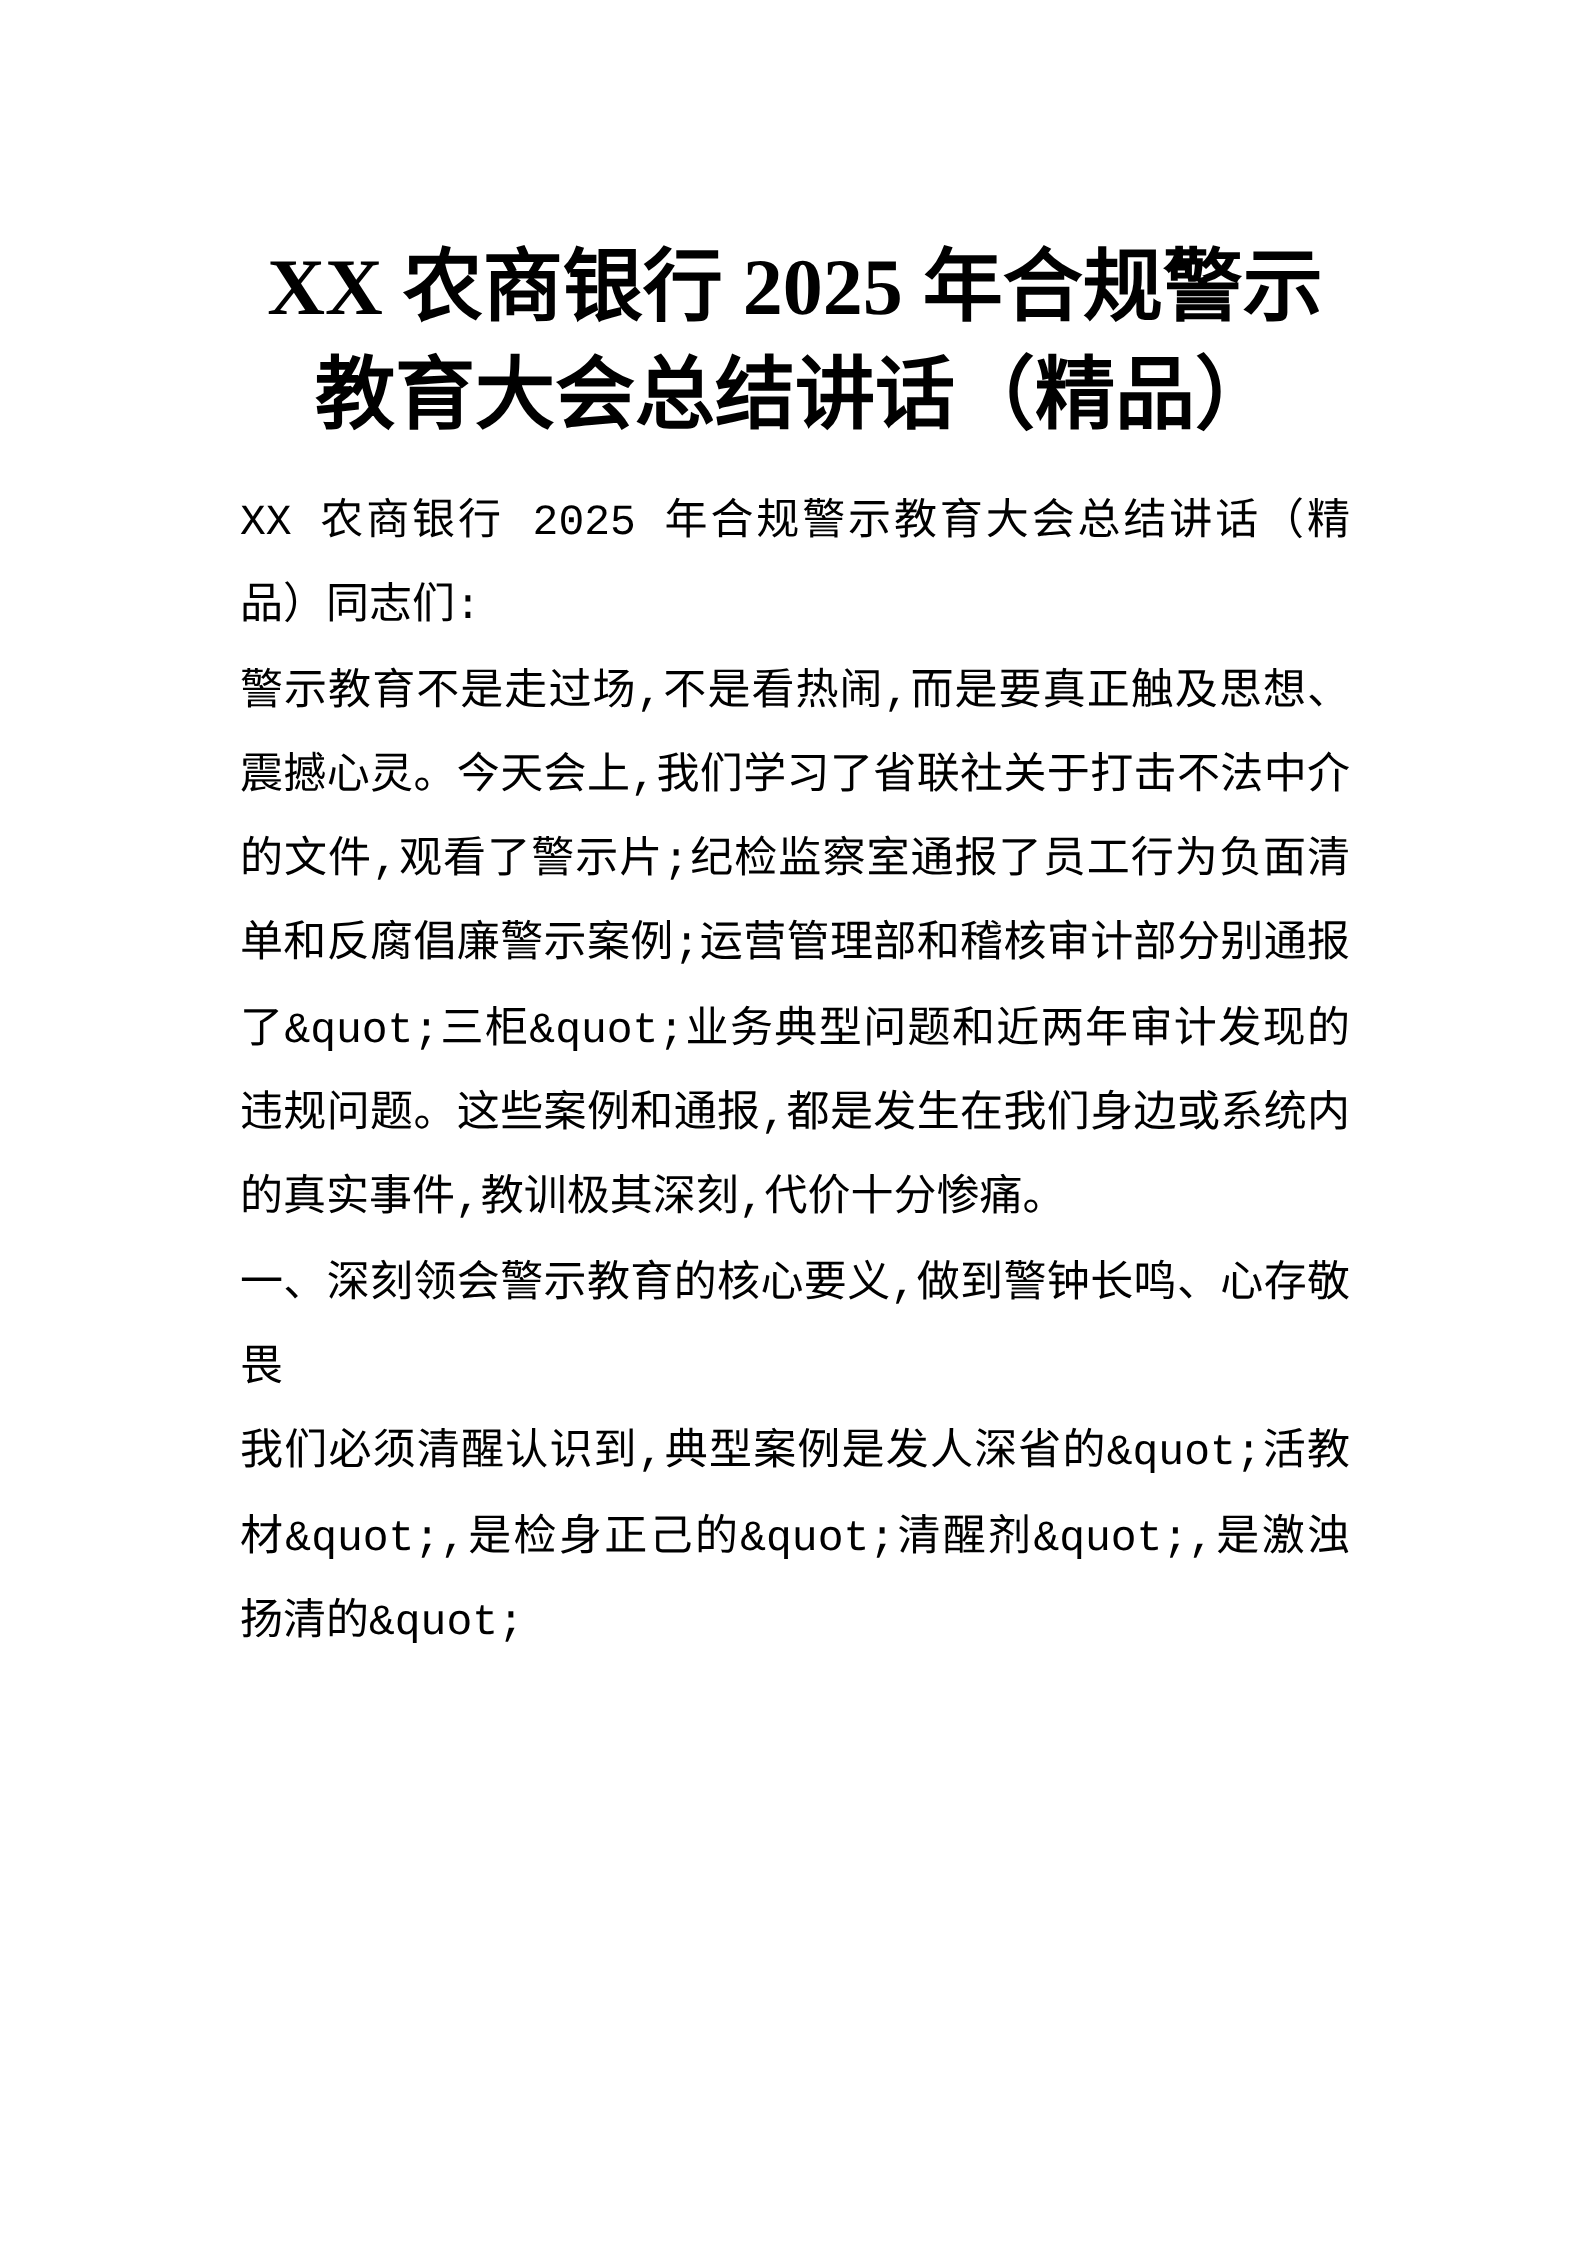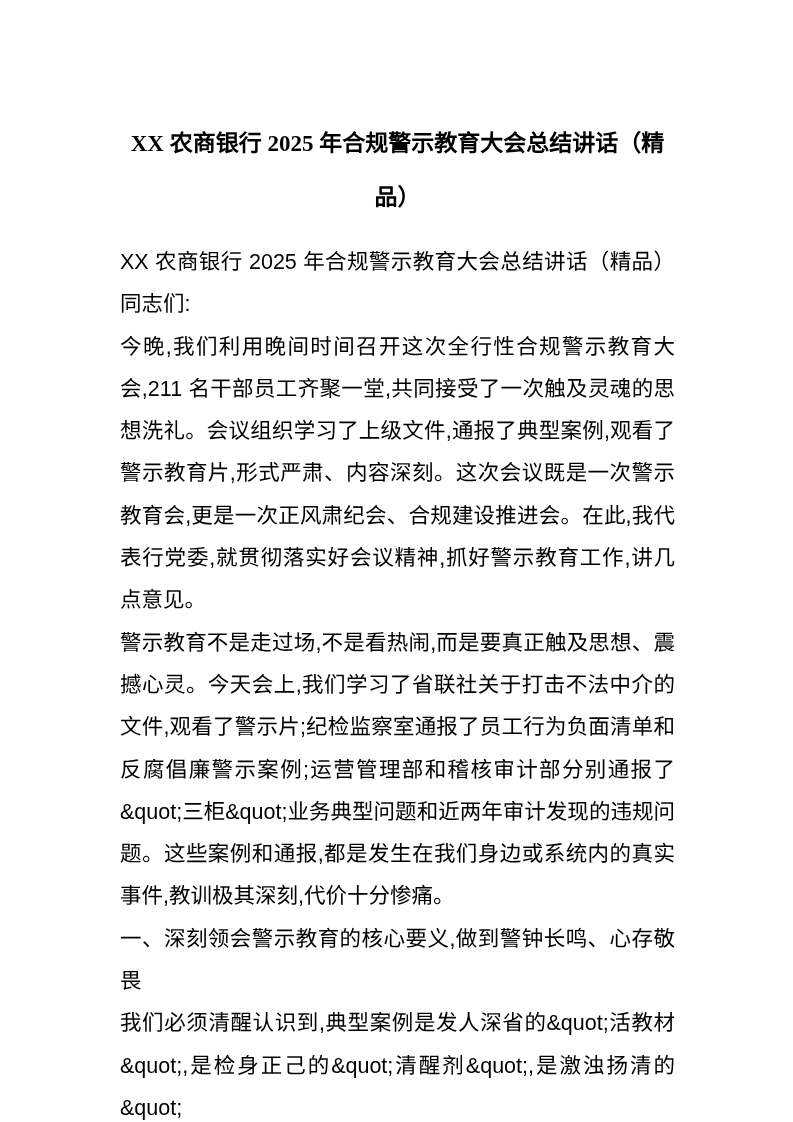--- a/index.html
+++ b/index.html
@@ -16,41 +16,40 @@
     background: #ffffff;
     color: #000000;
     padding: 117px 118px 0 120px;
     overflow: hidden;
     font-family: "Liberation Serif", "DejaVu Serif", serif;
   }
   .doc-title {
     margin: 0 0 16px 0;
     font-family: "Liberation Serif", "DejaVu Serif", serif;
     font-weight: 700;
-    font-size: 23px;
+    font-size: 40px;
     line-height: 54px;
     text-align: center;
     color: #000000;
   }
   .doc-body p {
     margin: 0;
-    font-family: Liberation Sans, sans-serif;
+    font-family: Liberation Mono, monospace;
     font-size: 21.5px;
     line-height: 42.3px;
     text-align: justify;
     text-justify: inter-ideograph;
     color: #000000;
     word-break: break-word;
   }
 </style>
 </head>
 <body>
 
 <div class="doc-page">
   <h1 class="doc-title">XX 农商银行 2025 年合规警示教育大会总结讲话（精品）</h1>
   <div class="doc-body">
     <p>XX 农商银行 2025 年合规警示教育大会总结讲话（精品）同志们:</p>
-    <p>今晚,我们利用晚间时间召开这次全行性合规警示教育大会,211 名干部员工齐聚一堂,共同接受了一次触及灵魂的思想洗礼。会议组织学习了上级文件,通报了典型案例,观看了警示教育片,形式严肃、内容深刻。这次会议既是一次警示教育会,更是一次正风肃纪会、合规建设推进会。在此,我代表行党委,就贯彻落实好会议精神,抓好警示教育工作,讲几点意见。</p>
     <p>警示教育不是走过场,不是看热闹,而是要真正触及思想、震撼心灵。今天会上,我们学习了省联社关于打击不法中介的文件,观看了警示片;纪检监察室通报了员工行为负面清单和反腐倡廉警示案例;运营管理部和稽核审计部分别通报了&amp;quot;三柜&amp;quot;业务典型问题和近两年审计发现的违规问题。这些案例和通报,都是发生在我们身边或系统内的真实事件,教训极其深刻,代价十分惨痛。</p>
     <p>一、深刻领会警示教育的核心要义,做到警钟长鸣、心存敬畏</p>
     <p>我们必须清醒认识到,典型案例是发人深省的&amp;quot;活教材&amp;quot;,是检身正己的&amp;quot;清醒剂&amp;quot;,是激浊扬清的&amp;quot;</p>
   </div>
 </div>
 
 </body></html>

